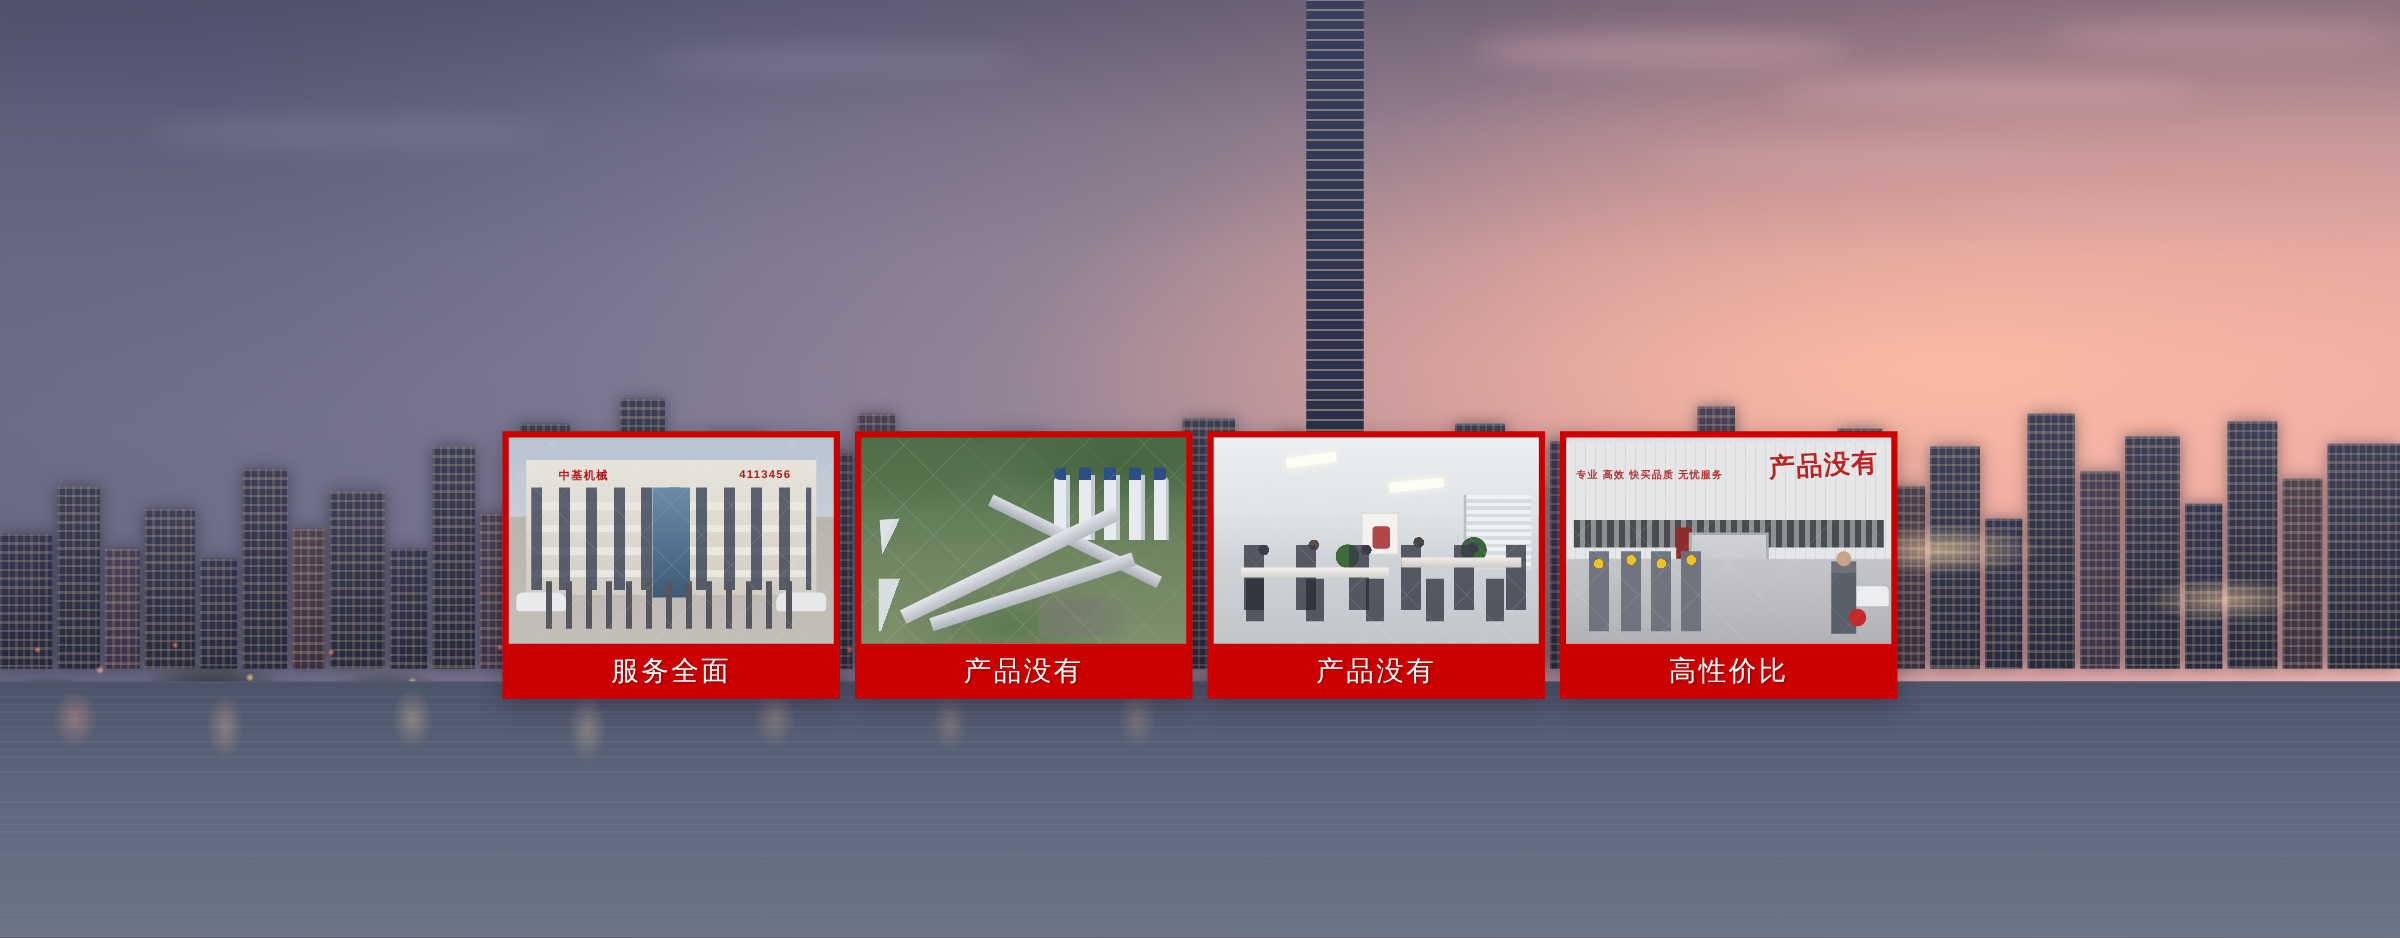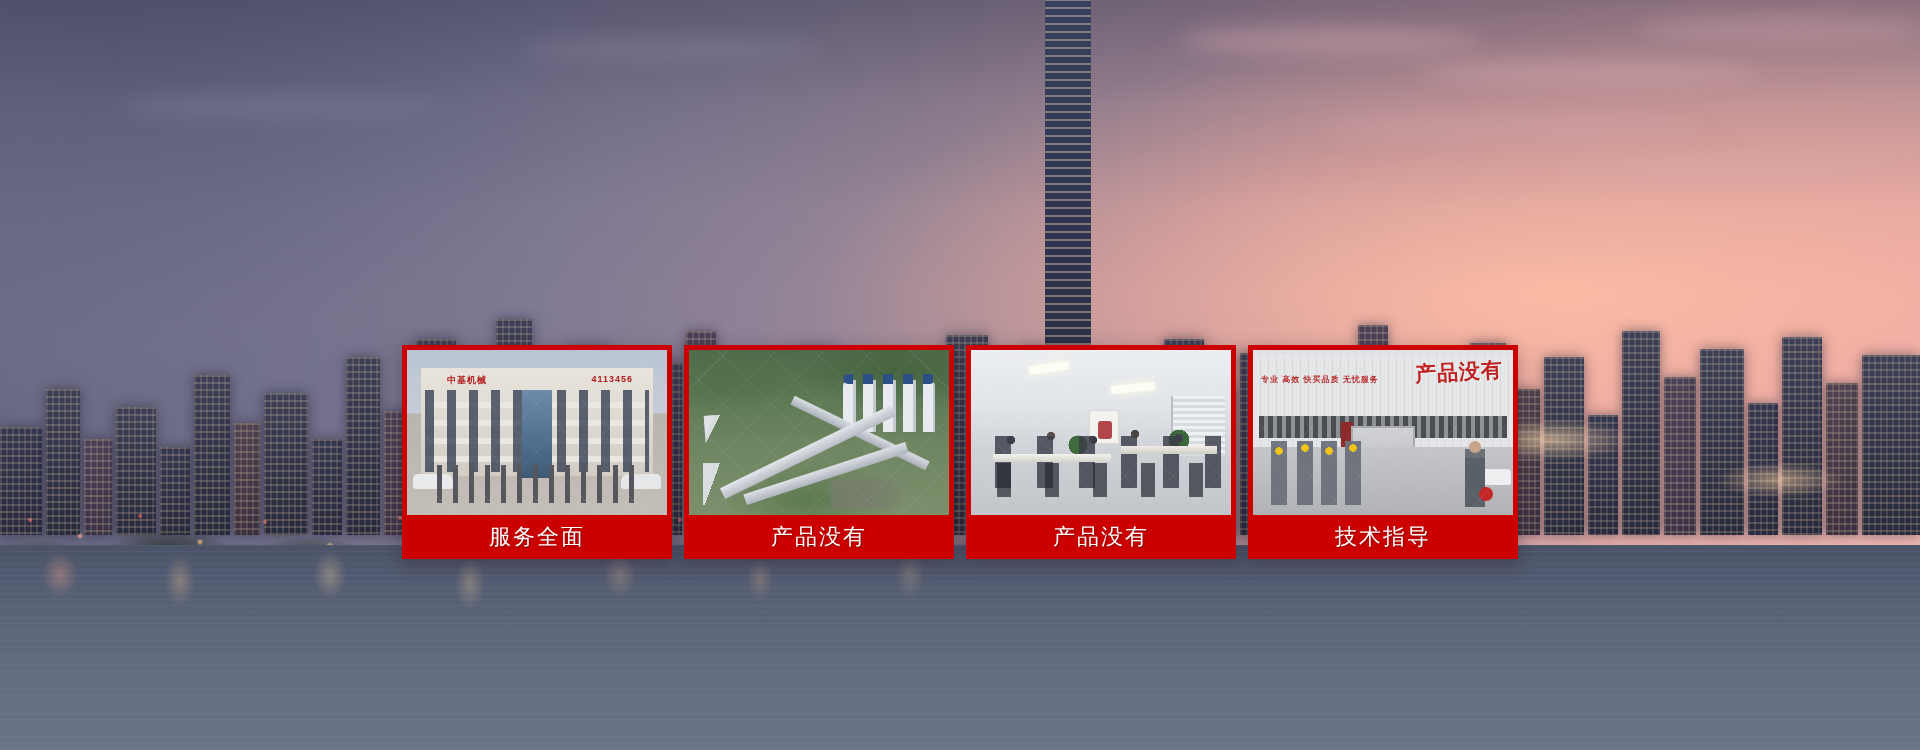--- a/index.html
+++ b/index.html
@@ -562,17 +562,17 @@
         <div class="p4-sign">产品没有</div>
         <div class="p4-louvers"></div>
         <div class="p4-smalldoor"></div>
         <div class="p4-door"></div>
         <div class="p4-ground"></div>
         <div class="p4-car"></div>
         <div class="p4-workers"></div>
         <div class="p4-leader"></div>
         <div class="p4-redthing"></div>
       </div>
-      <div class="card-label">技术指导</div>
+      <div class="card-label">高性价比</div>
     </div>
 
   </div>
 </div>
 
 </body></html>

